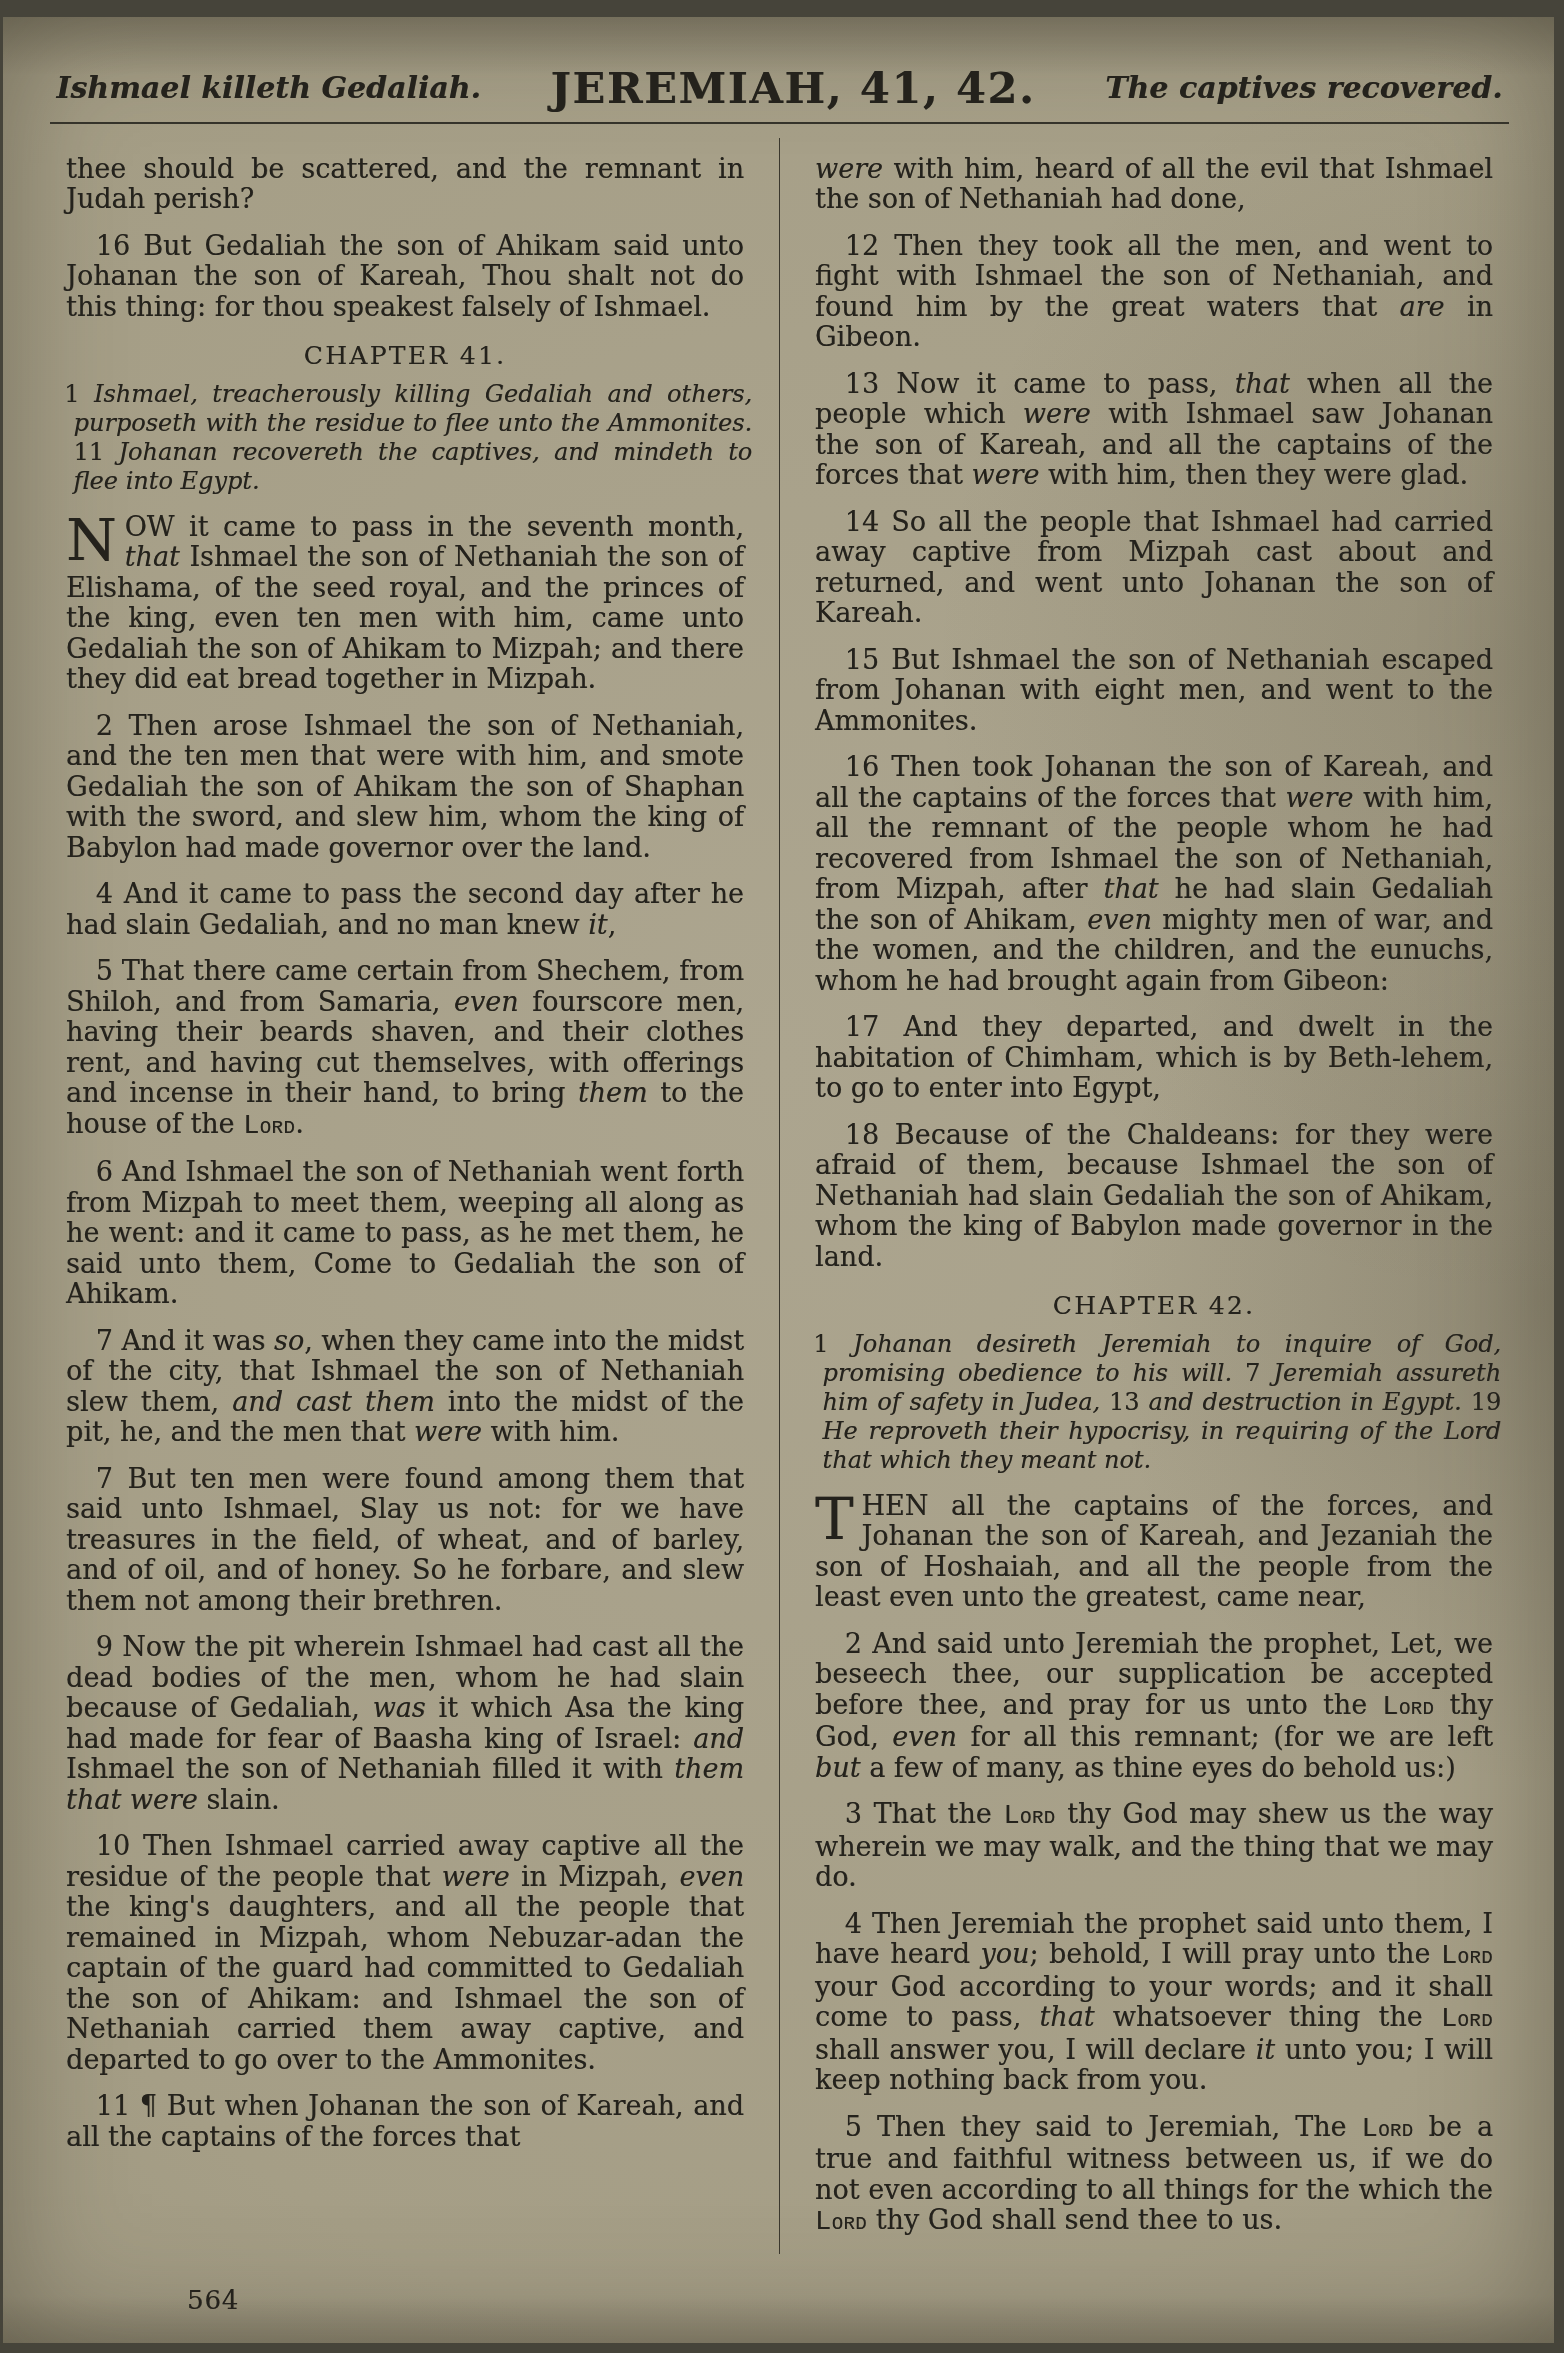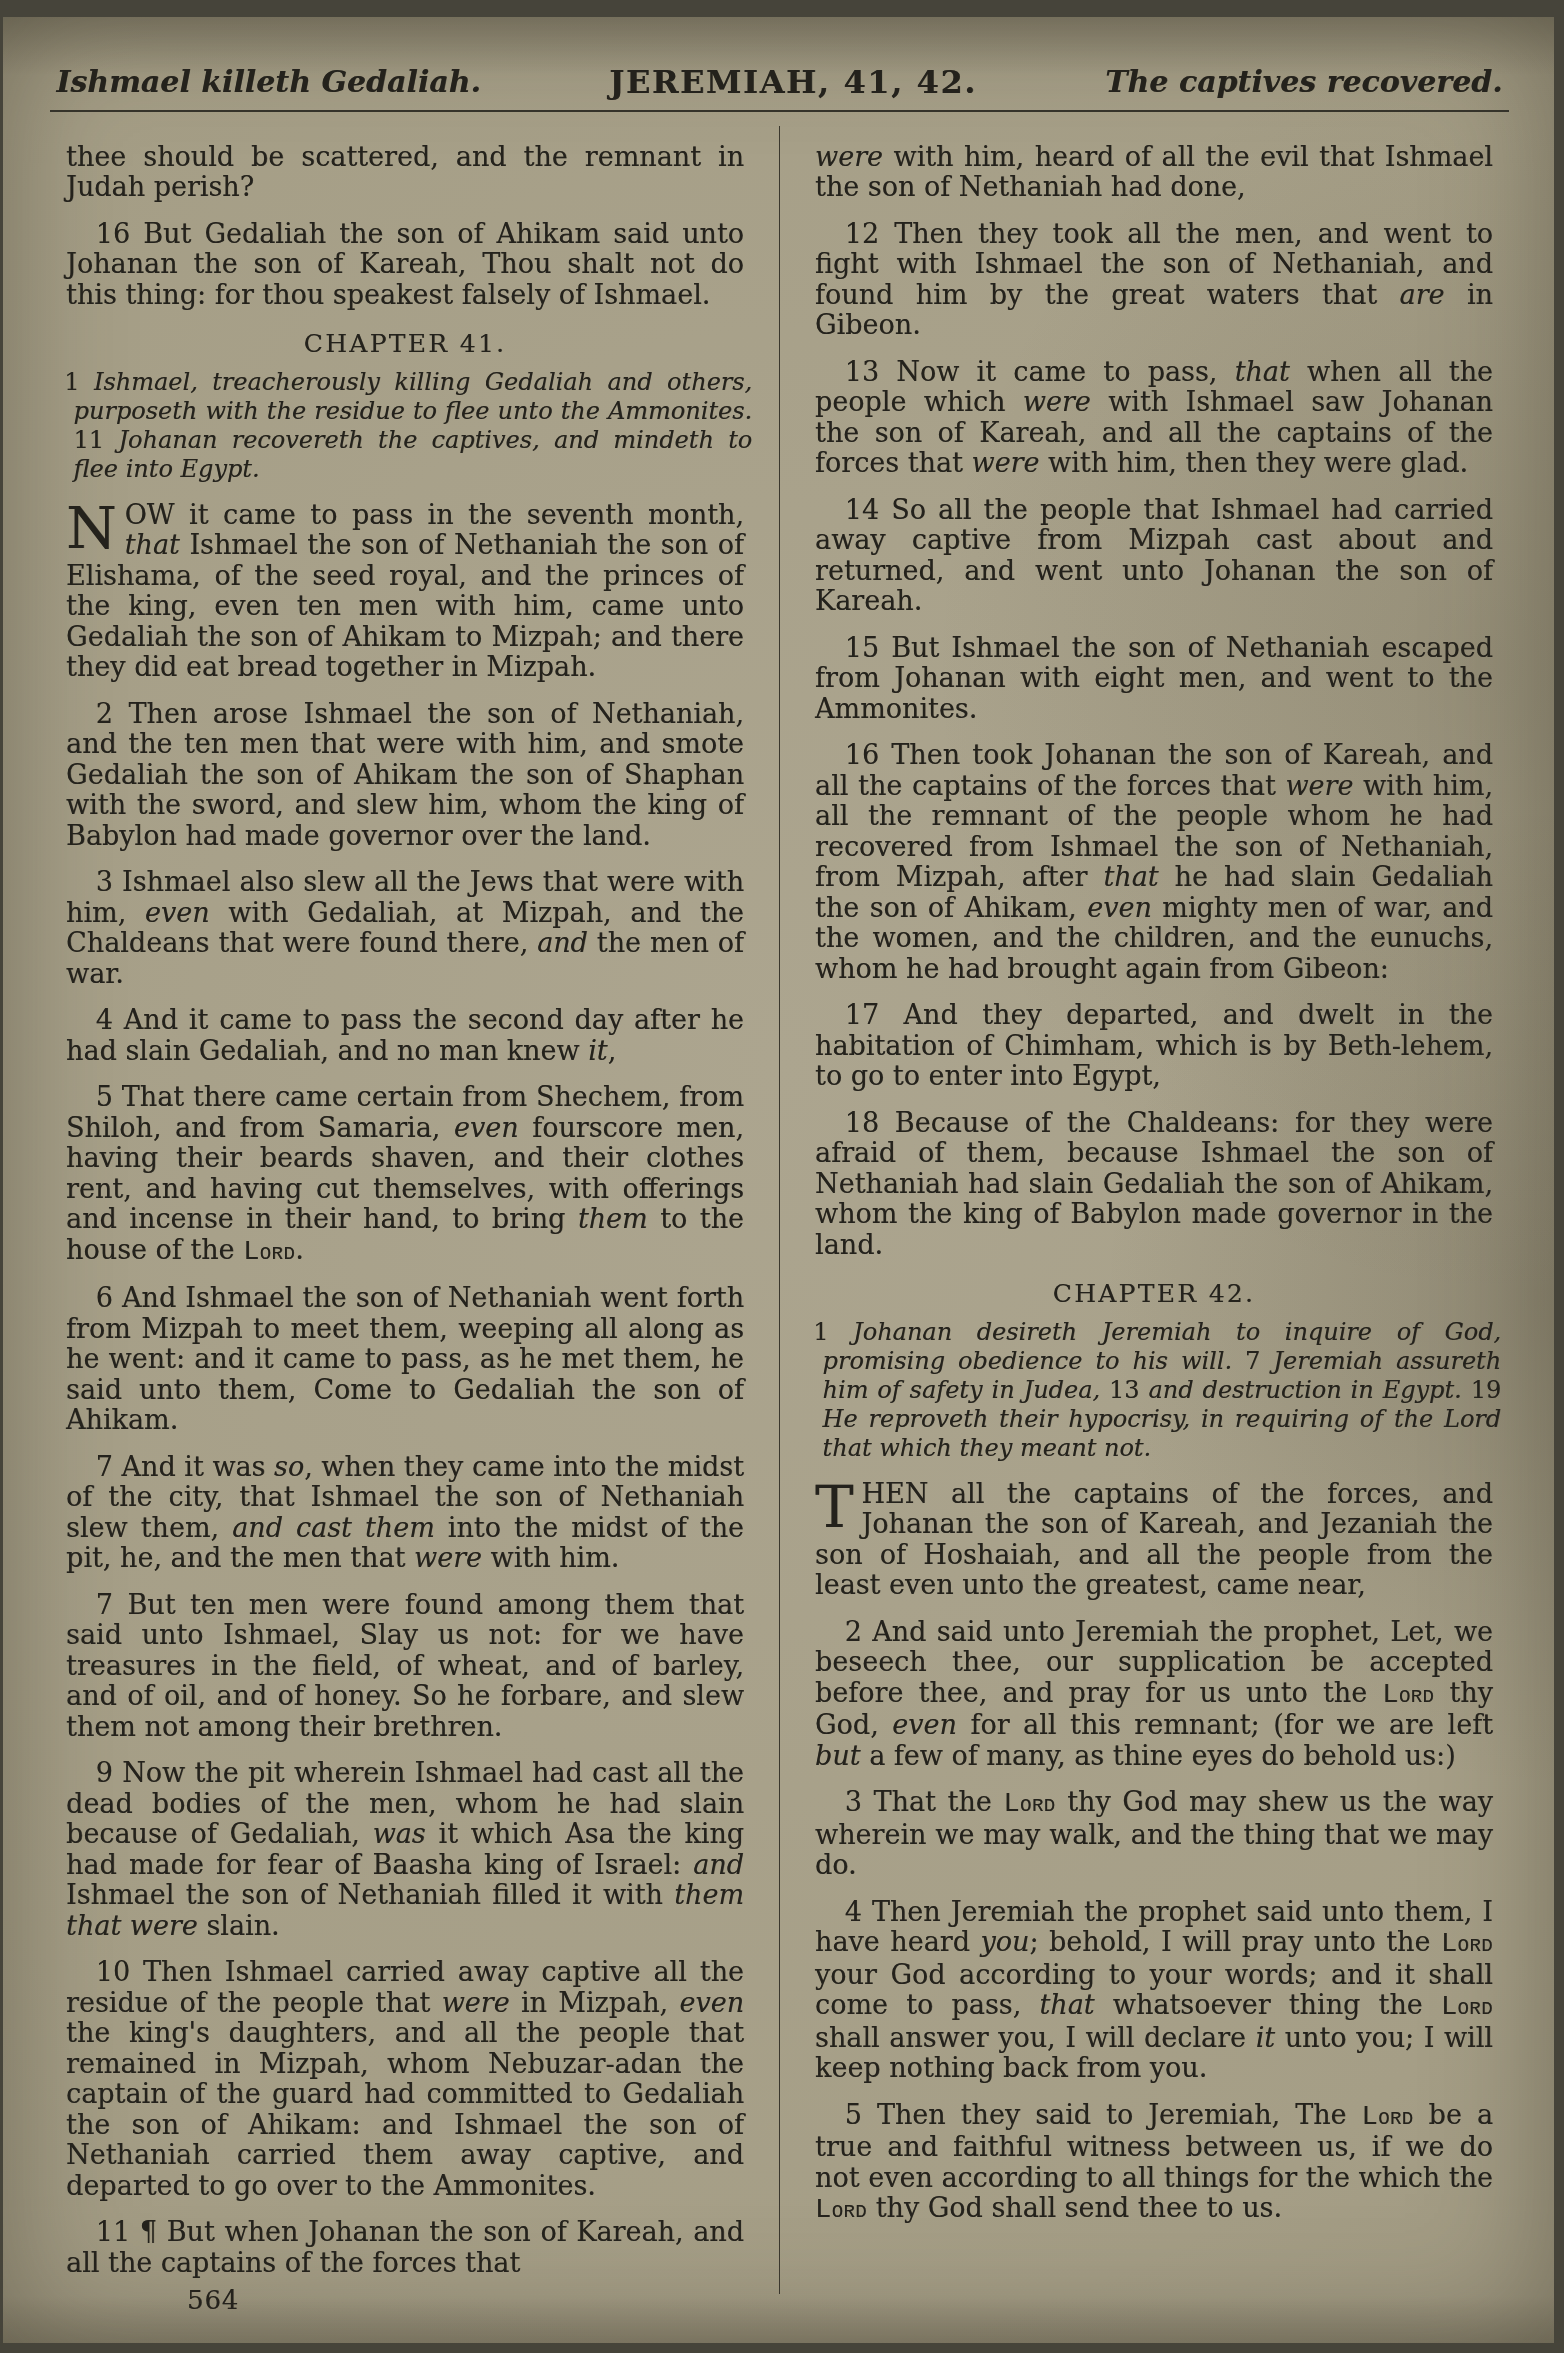--- a/index.html
+++ b/index.html
@@ -36,21 +36,21 @@
     margin: 22px 6.3px 9.4px 6.3px;
     text-shadow: 0.3px 0.3px 0.5px rgba(35,32,25,0.55);
   }
   .running-head .side {
     font-style: italic;
     font-weight: bold;
     font-size: 30px;
   }
   .running-head .center {
     font-weight: bold;
-    font-size: 32px;
+    font-size: 43px;
     letter-spacing: 1.6px;
   }
   .head-rule {
     border: 0;
     border-top: 2.3px solid #35332a;
     margin: 0 0 14px 0;
   }
   .columns {
     display: flex;
     align-items: stretch;
@@ -115,21 +115,20 @@
   <hr class="head-rule">
 
   <div class="columns">
     <div class="col col-left">
         <p class="cont">thee should be scattered, and the remnant in Judah perish?</p>
         <p class="verse">16 But Gedaliah the son of Ahikam said unto Johanan the son of Kareah, Thou shalt not do this thing: for thou speakest falsely of Ishmael.</p>
         <p class="chapter">CHAPTER 41.</p>
         <p class="summary"><span class="rm">1</span> Ishmael, treacherously killing Gedaliah and others, purposeth with the residue to flee unto the Ammonites. <span class="rm">11</span> Johanan recovereth the captives, and mindeth to flee into Egypt.</p>
         <p class="opening"><span class="dropcap">N</span>OW it came to pass in the seventh month, <i>that</i> Ishmael the son of Nethaniah the son of Elishama, of the seed royal, and the princes of the king, even ten men with him, came unto Gedaliah the son of Ahikam to Mizpah; and there they did eat bread together in Mizpah.</p>
         <p class="verse">2 Then arose Ishmael the son of Nethaniah, and the ten men that were with him, and smote Gedaliah the son of Ahikam the son of Shaphan with the sword, and slew him, whom the king of Babylon had made governor over the land.</p>
-        <p class="verse">3 Ishmael also slew all the Jews that were with him, <i>even</i> with Gedaliah, at Mizpah, and the Chaldeans that were found there, <i>and</i> the men of war.</p>
         <p class="verse">4 And it came to pass the second day after he had slain Gedaliah, and no man knew <i>it</i>,</p>
         <p class="verse">5 That there came certain from Shechem, from Shiloh, and from Samaria, <i>even</i> fourscore men, having their beards shaven, and their clothes rent, and having cut themselves, with offerings and incense in their hand, to bring <i>them</i> to the house of the <span class="sc">Lord</span>.</p>
         <p class="verse">6 And Ishmael the son of Nethaniah went forth from Mizpah to meet them, weeping all along as he went: and it came to pass, as he met them, he said unto them, Come to Gedaliah the son of Ahikam.</p>
         <p class="verse">7 And it was <i>so</i>, when they came into the midst of the city, that Ishmael the son of Nethaniah slew them, <i>and cast them</i> into the midst of the pit, he, and the men that <i>were</i> with him.</p>
         <p class="verse">7 But ten men were found among them that said unto Ishmael, Slay us not: for we have treasures in the field, of wheat, and of barley, and of oil, and of honey. So he forbare, and slew them not among their brethren.</p>
         <p class="verse">9 Now the pit wherein Ishmael had cast all the dead bodies of the men, whom he had slain because of Gedaliah, <i>was</i> it which Asa the king had made for fear of Baasha king of Israel: <i>and</i> Ishmael the son of Nethaniah filled it with <i>them that were</i> slain.</p>
         <p class="verse">10 Then Ishmael carried away captive all the residue of the people that <i>were</i> in Mizpah, <i>even</i> the king's daughters, and all the people that remained in Mizpah, whom Nebuzar-adan the captain of the guard had committed to Gedaliah the son of Ahikam: and Ishmael the son of Nethaniah carried them away captive, and departed to go over to the Ammonites.</p>
         <p class="verse">11 ¶ But when Johanan the son of Kareah, and all the captains of the forces that</p>
       </div>
     <div class="col col-right">

